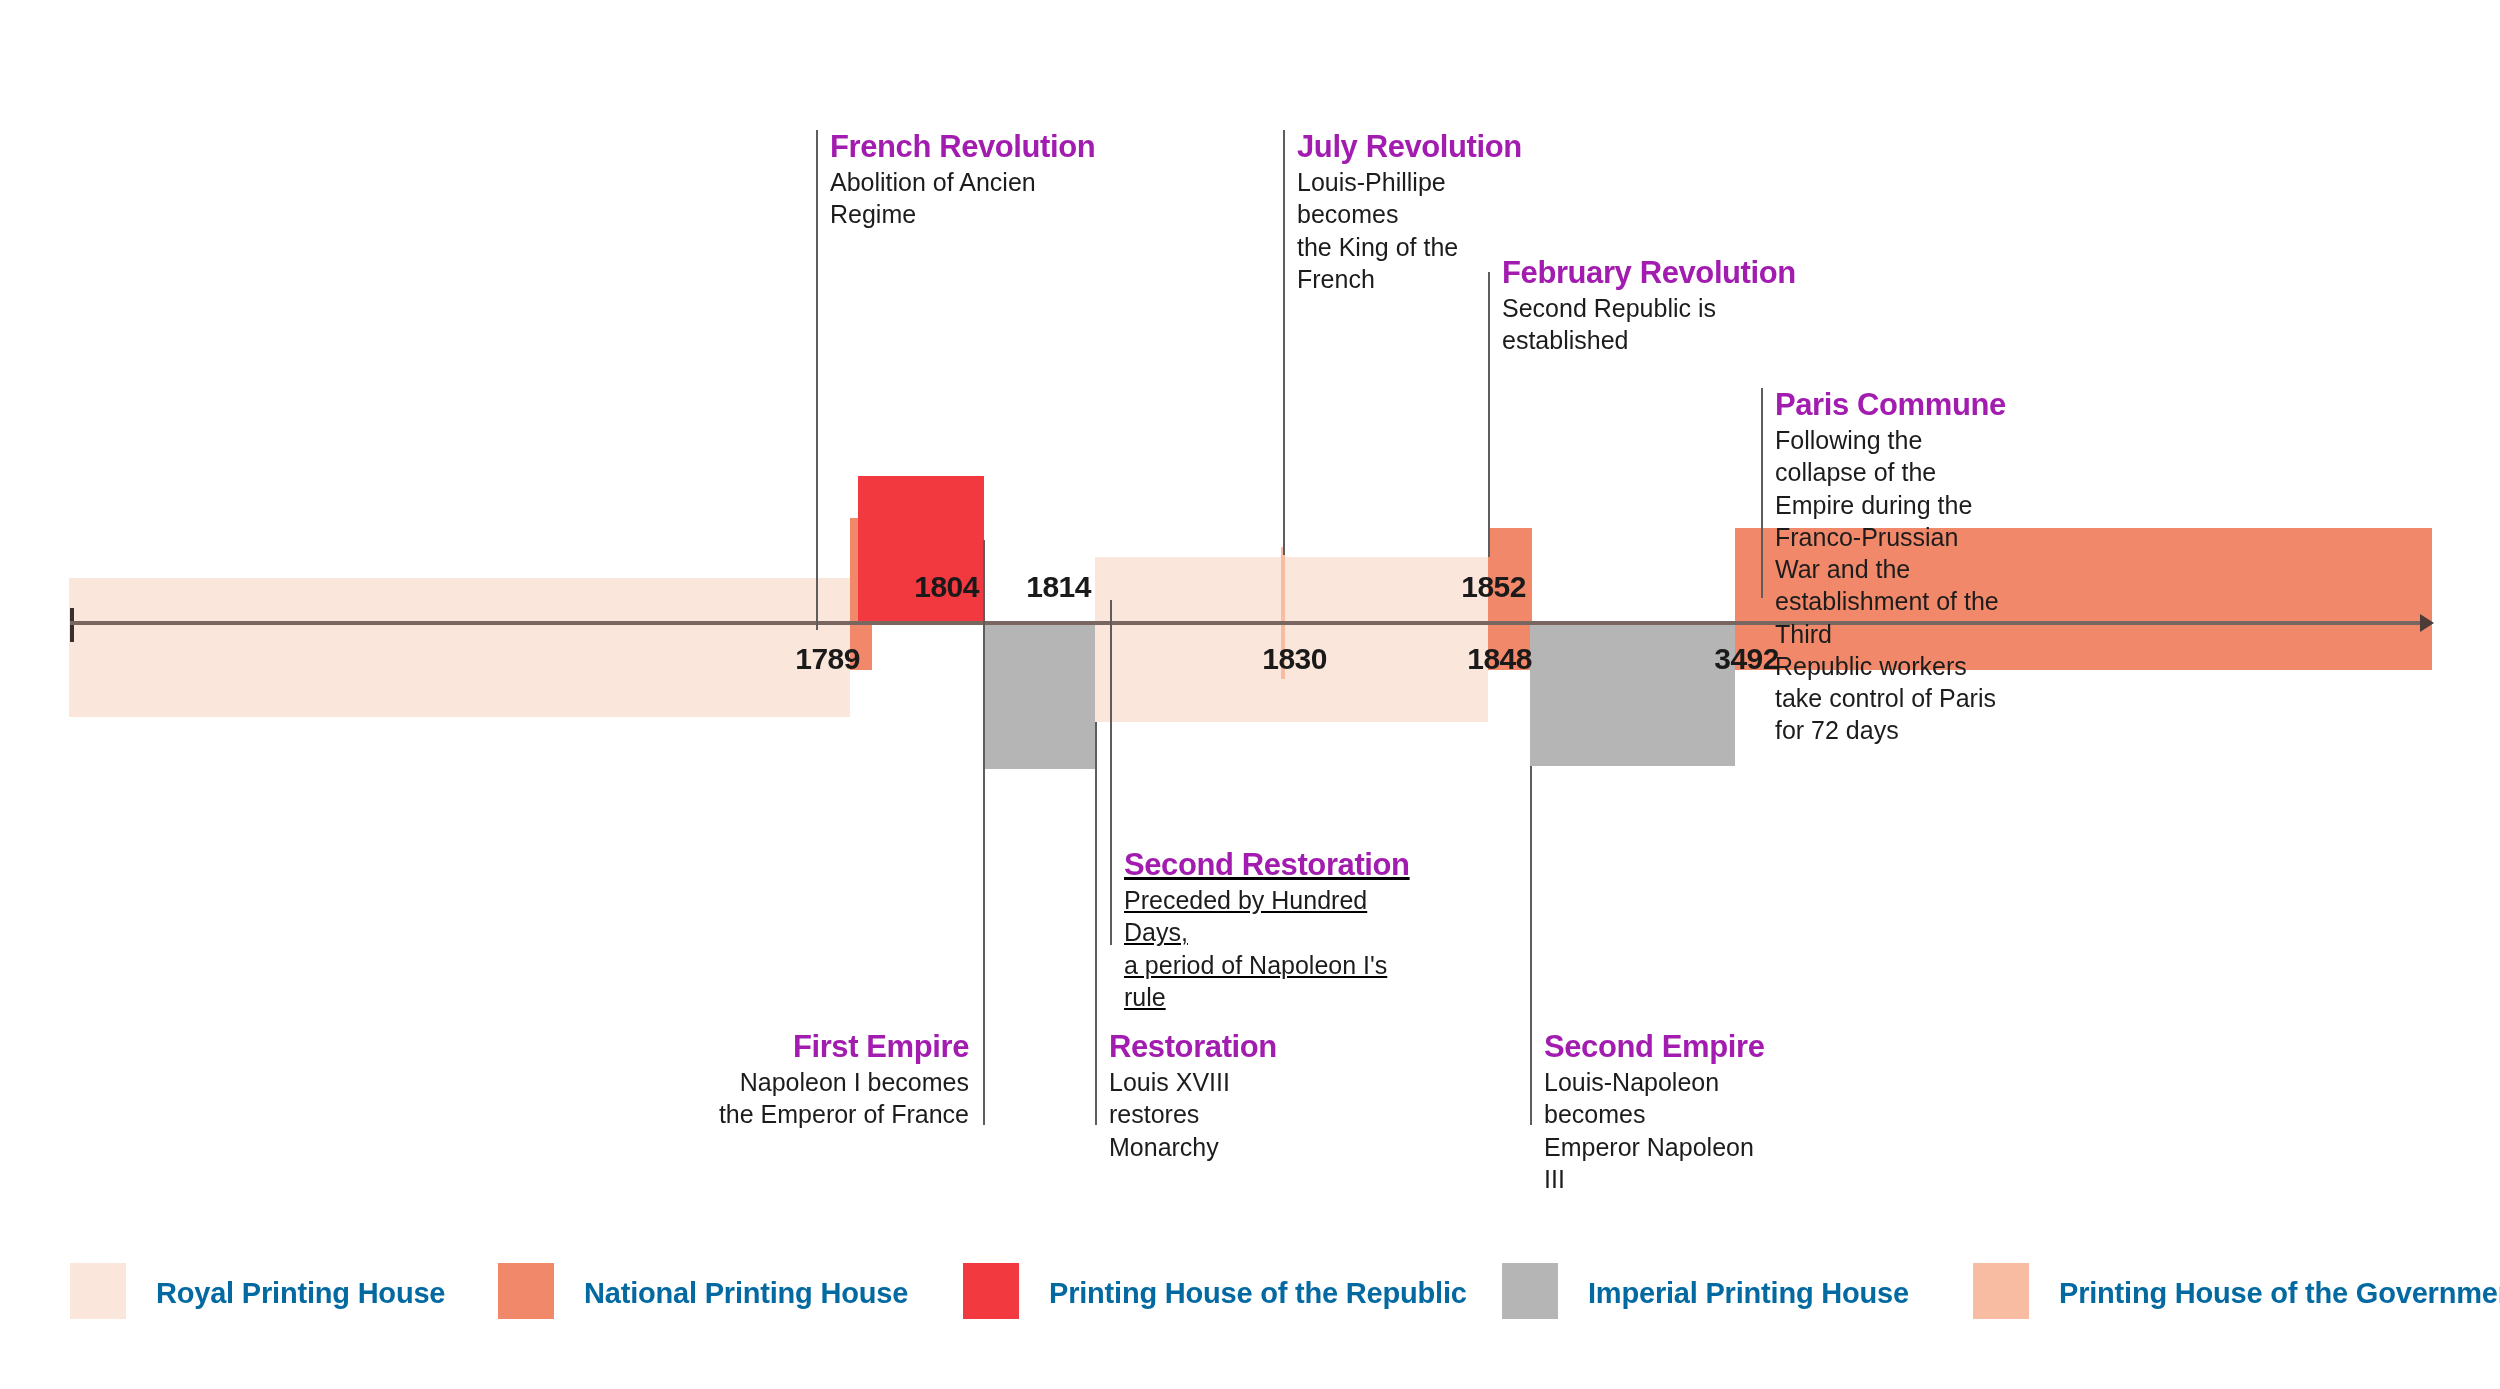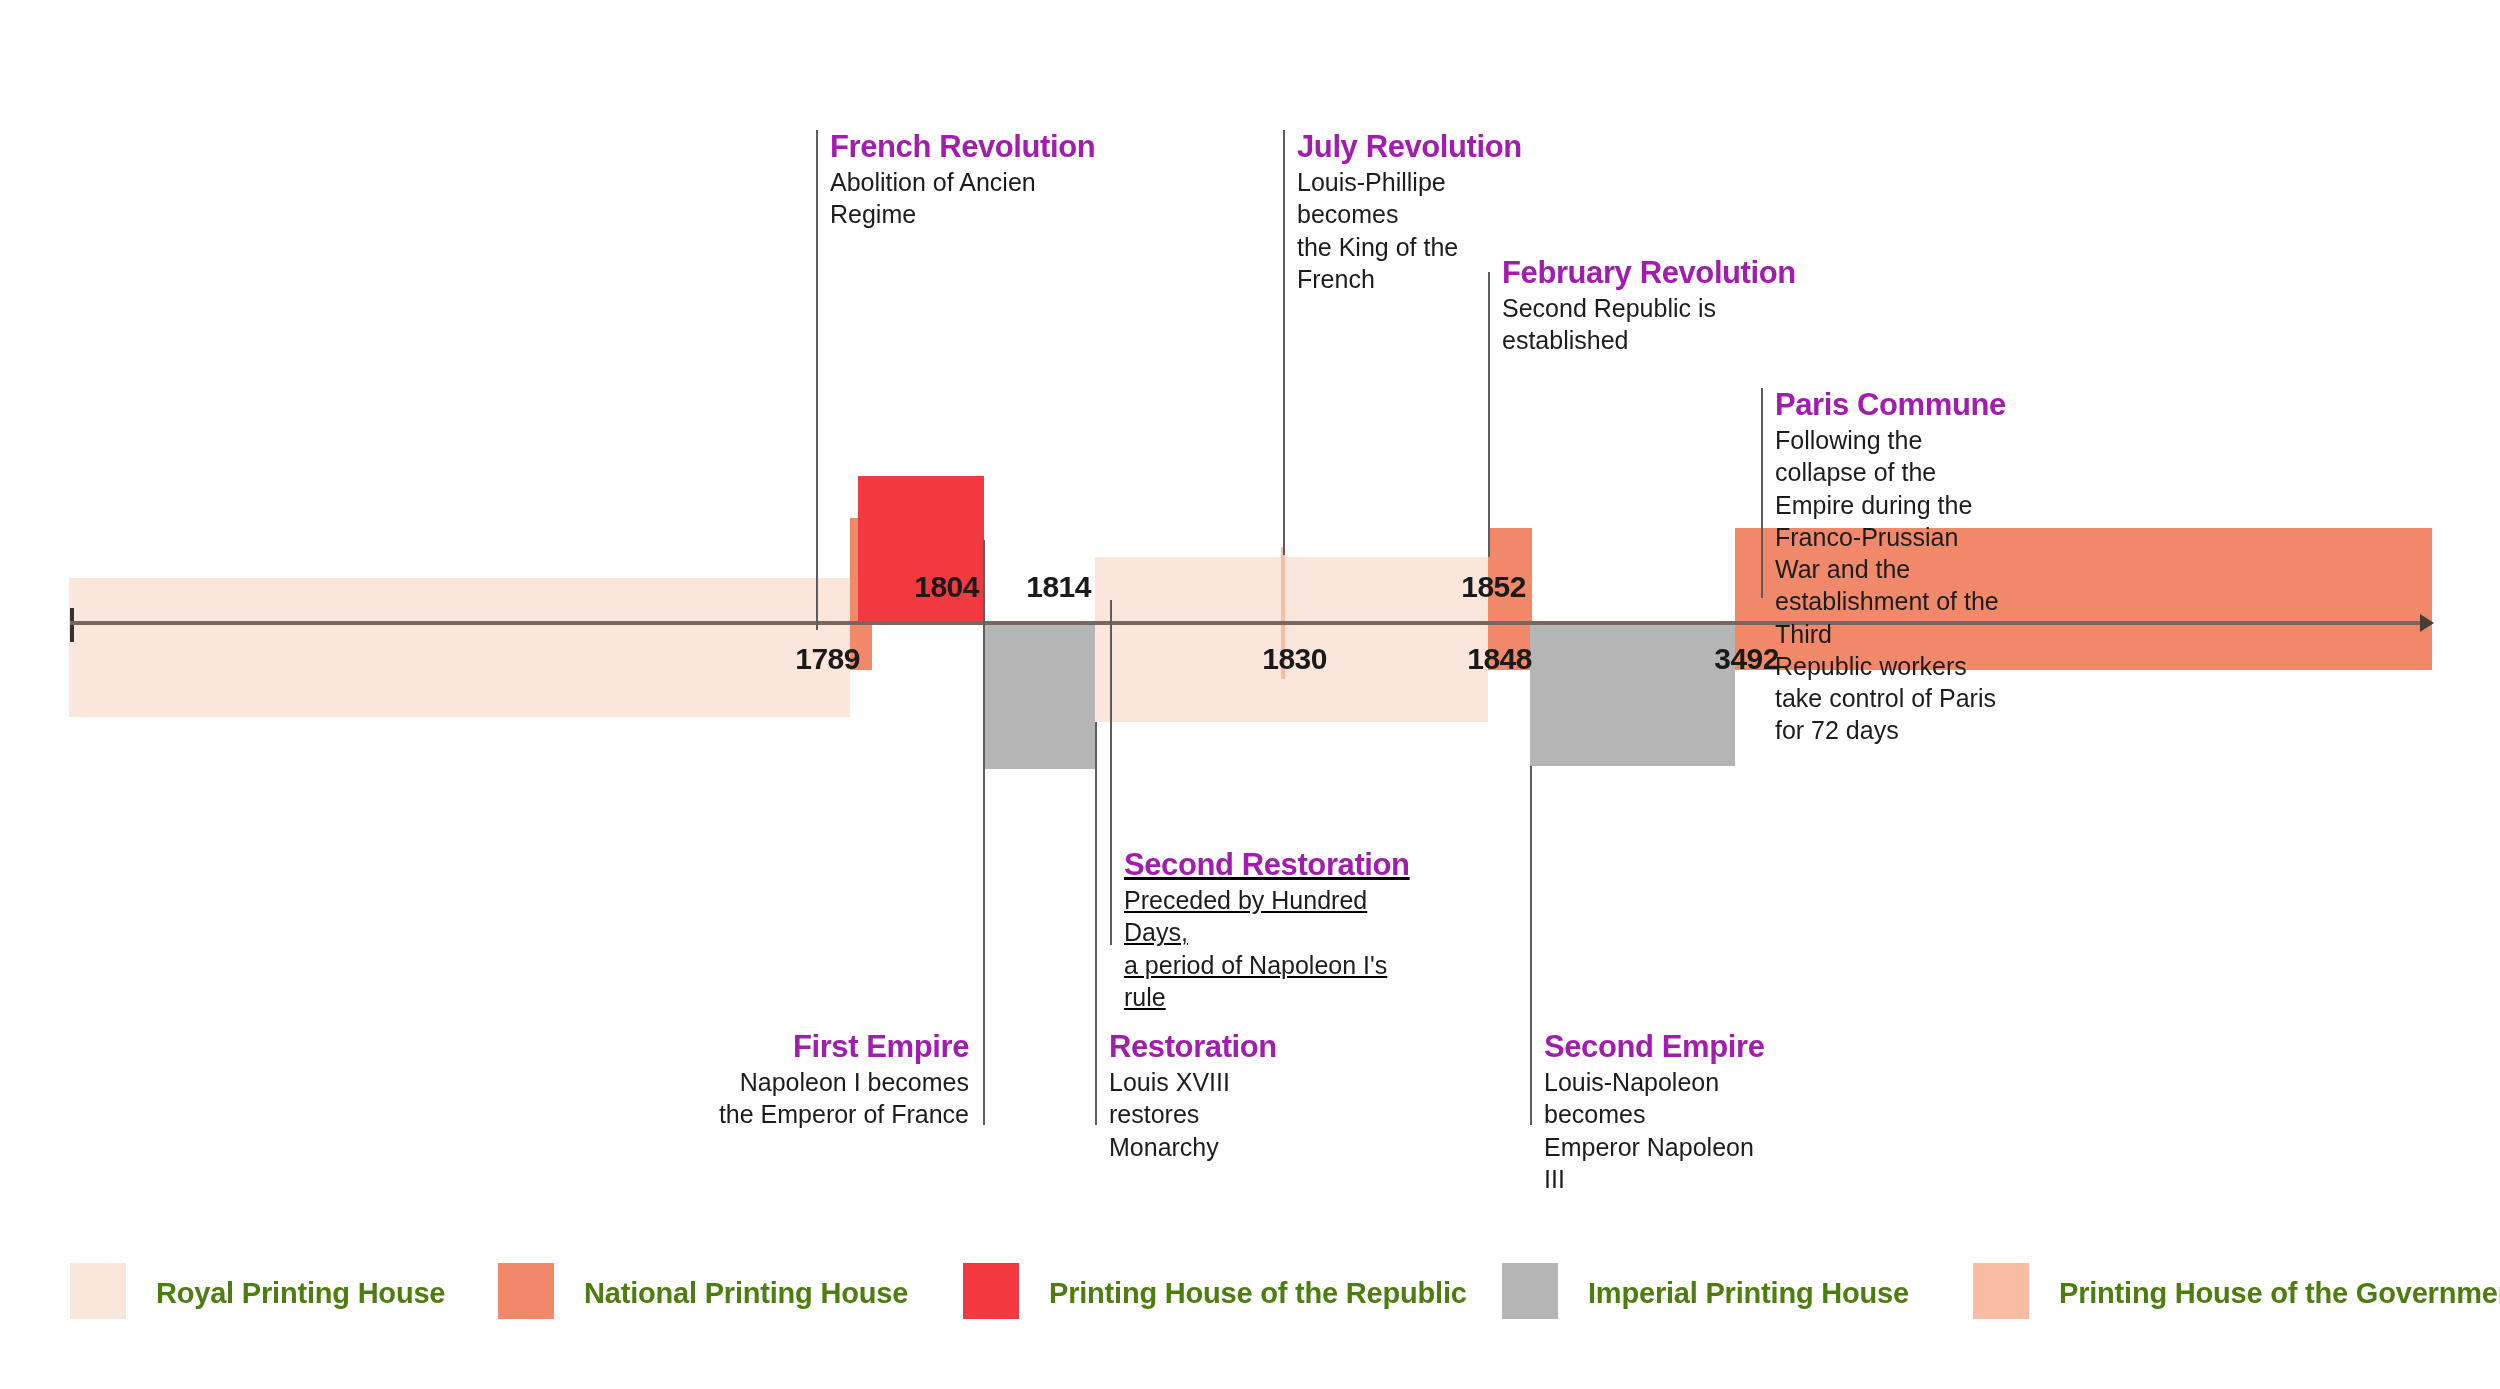--- a/index.html
+++ b/index.html
@@ -52,21 +52,21 @@
     font-weight:normal;white-space:pre-line;
   }
   .anno.right-al h3,.anno.right-al p{text-align:right;}
 
   
   #legend{position:absolute;left:0;top:1258px;width:2500px;height:70px;}
   .lg-item{position:absolute;top:0;height:70px;}
   .lg-sw{position:absolute;left:0;top:5px;width:56px;height:56px;}
   .lg-lb{
     position:absolute;left:86px;top:19px;white-space:nowrap;
-    font-size:29px;font-weight:bold;color:#4d7c0f;
+    font-size:29px;font-weight:bold;color:#0369a1;
     font-stretch:condensed;letter-spacing:-0.2px;
   }
 </style>
 </head>
 <body>
 
 <div id="stage">
 
   <div id="bands-layer">
       <div class="band" style="left: 69px; top: 578px; width: 781px; height: 139px; background: rgb(251, 230, 219);"></div>

